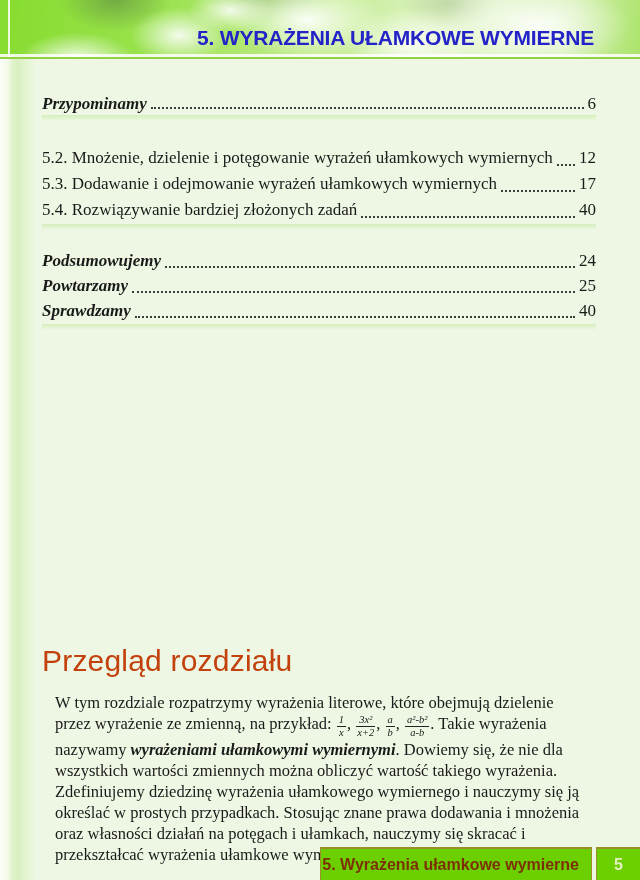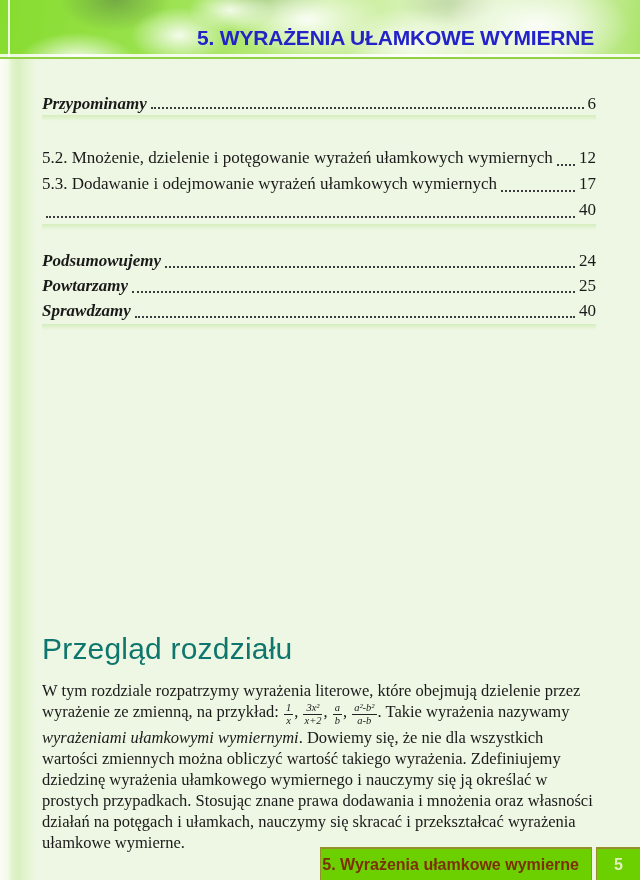--- a/index.html
+++ b/index.html
@@ -57,26 +57,26 @@
   .toc-dots{flex:1 1 auto;border-bottom:2px dotted #3c3c3c;margin:0 4px 5px 4px;min-width:12px;}
   .toc-page{white-space:nowrap;}
   .toc-divider{height:6px;margin-top:1px;
     background:linear-gradient(to bottom,#d5eebc,rgba(237,247,227,0));}
   .toc-gap{height:24px;}
   .toc-gap.small{height:18px;}
 
   
   .overview{position:absolute;left:42px;right:46px;top:632px;}
   .overview-heading{
-    margin:0 0 14px 0;
+    margin:12px 0 14px 0;
     font-family:"Liberation Sans", sans-serif;
-    font-weight:400;font-size:30px;color:#0f766e;letter-spacing:0.2px;
+    font-weight:400;font-size:30px;color:#c2410c;letter-spacing:0.2px;
   }
-  .overview-paragraph{margin:0;font-size:16.5px;line-height:21px;text-align:left;}
-  .em-phrase{font-weight:normal;font-style:italic;text-align:center;}
+  .overview-paragraph{margin:13px;font-size:16.5px;line-height:21px;text-align:left;}
+  .em-phrase{font-weight:bold;font-style:italic;text-align:center;}
   .frac{
     display:inline-block;vertical-align:-7px;text-align:center;
     font-style:italic;font-size:10.5px;line-height:1.1;margin:0 1px;
   }
   .frac .num{display:block;border-bottom:1px solid #222;padding:0 2px;}
   .frac .den{display:block;padding:0 1px;}
 
   
   .footer-bar{
     position:absolute;bottom:0;right:48px;width:272px;height:33px;
@@ -126,20 +126,21 @@
       <span class="toc-label">5.2. Mnożenie, dzielenie i potęgowanie wyrażeń ułamkowych wymiernych</span>
       <span class="toc-dots"></span>
       <span class="toc-page">12</span>
     </div>
     <div class="toc-row">
       <span class="toc-label">5.3. Dodawanie i odejmowanie wyrażeń ułamkowych wymiernych</span>
       <span class="toc-dots"></span>
       <span class="toc-page">17</span>
     </div>
     <div class="toc-row">
+      <span class="toc-label">5.4. Rozwiązywanie bardziej złożonych zadań</span>
       <span class="toc-dots"></span>
       <span class="toc-page">40</span>
     </div>
     <div class="toc-divider"></div>
     <div class="toc-gap small"></div>
 
     <div class="toc-row compact em">
       <span class="toc-label">Podsumowujemy</span>
       <span class="toc-dots"></span>
       <span class="toc-page">24</span>

